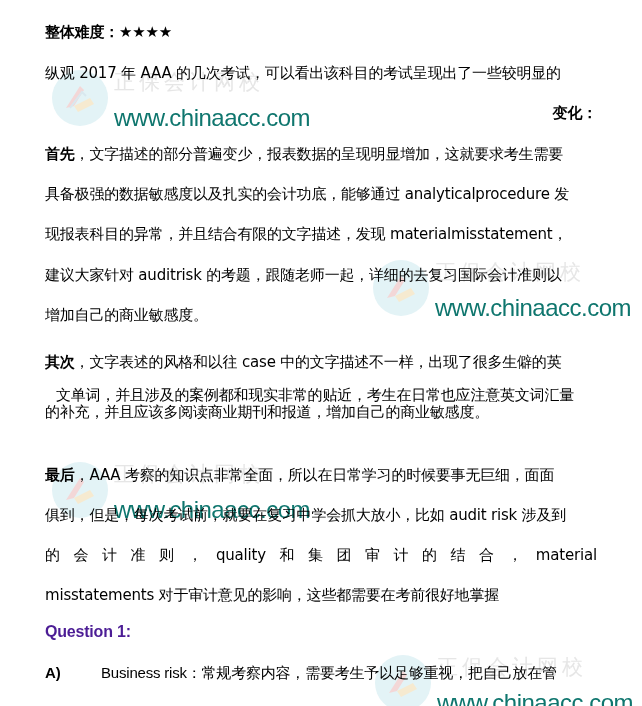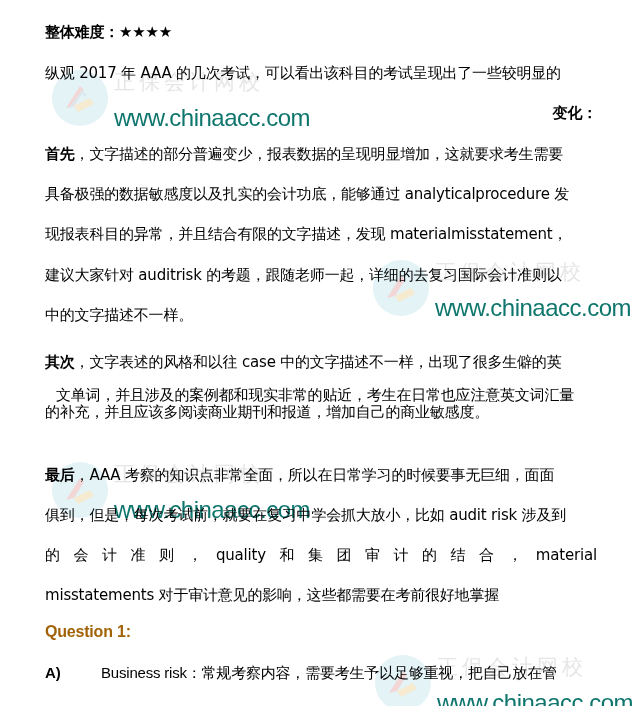--- a/index.html
+++ b/index.html
@@ -3,21 +3,21 @@
 <meta charset="utf-8">
 <style>
   html, body { margin: 0; padding: 0; background: #ffffff; }
   body { width: 642px; height: 706px; position: relative; overflow: hidden;
          font-family: "DejaVu Sans", "Liberation Sans", sans-serif; color: #000; }
   .doc { position: absolute; left: 45px; top: 0; width: 552px; }
   .line { position: absolute; left: 0; width: 552px; font-size: 15px; line-height: 20px;
           white-space: nowrap; letter-spacing: -0.2px; }
   .justify { display: flex; justify-content: space-between; }
   .b { font-weight: bold; text-align: right; }
-  .red { color: #a16207; font-weight: bold; font-family: "Liberation Sans", sans-serif; font-size: 16px; }
+  .red { color: #4c1d95; font-weight: bold; font-family: "Liberation Sans", sans-serif; font-size: 16px; }
   .qa { font-family: "Liberation Sans", sans-serif; }
   .qa .label { font-weight: bold; display: inline-block; width: 56px; }
   .wm { position: absolute; pointer-events: none; }
   .wm .logo { position: absolute; left: 0; top: 0; width: 56px; height: 56px; border-radius: 50%;
               background: #e3f3f6; }
   .wm .logo svg { position: absolute; left: 8px; top: 8px; }
   .wm .cn { position: absolute; left: 62px; top: -2px; font-size: 21px; color: #e6e6e6;
             letter-spacing: 4px; white-space: nowrap; font-family: "DejaVu Sans", sans-serif; }
   .wm .url { position: absolute; left: 62px; top: 34px; font-size: 24px; color: #0f766e;
              white-space: nowrap; font-family: "Liberation Sans", sans-serif; letter-spacing: -0.5px; }
@@ -75,21 +75,21 @@
 
   <div class="line" style="top:63px;">纵观 2017 年 AAA 的几次考试，可以看出该科目的考试呈现出了一些较明显的</div>
   <div class="line b" style="top:103px;">变化：</div>
 
   <div class="line" style="top:144px;">
     <span class="b">首先</span><span>，文字描述的部分普遍变少，报表数据的呈现明显增加，这就要求考生需要</span>
   </div>
   <div class="line" style="top:184px;">具备极强的数据敏感度以及扎实的会计功底，能够通过 analyticalprocedure 发</div>
   <div class="line" style="top:224px;">现报表科目的异常，并且结合有限的文字描述，发现 materialmisstatement，</div>
   <div class="line" style="top:265px;">建议大家针对 auditrisk 的考题，跟随老师一起，详细的去复习国际会计准则以</div>
-  <div class="line" style="top:305px;">中的文字描述不一样。</div>
+  <div class="line" style="top:305px;">增加自己的商业敏感度。</div>
 
   <div class="line" style="top:345px;margin-top:7px;">
     <span class="b">其次</span><span>，文字表述的风格和以往 case 中的文字描述不一样，出现了很多生僻的英</span>
   </div>
   <div class="line" style="top:385px;margin-left:11px;">文单词，并且涉及的案例都和现实非常的贴近，考生在日常也应注意英文词汇量</div>
   <div class="line" style="top:402px;">的补充，并且应该多阅读商业期刊和报道，增加自己的商业敏感度。</div>
 
   <div class="line" style="top:465px;">
     <span class="b">最后</span><span>，AAA 考察的知识点非常全面，所以在日常学习的时候要事无巨细，面面</span>
   </div>

